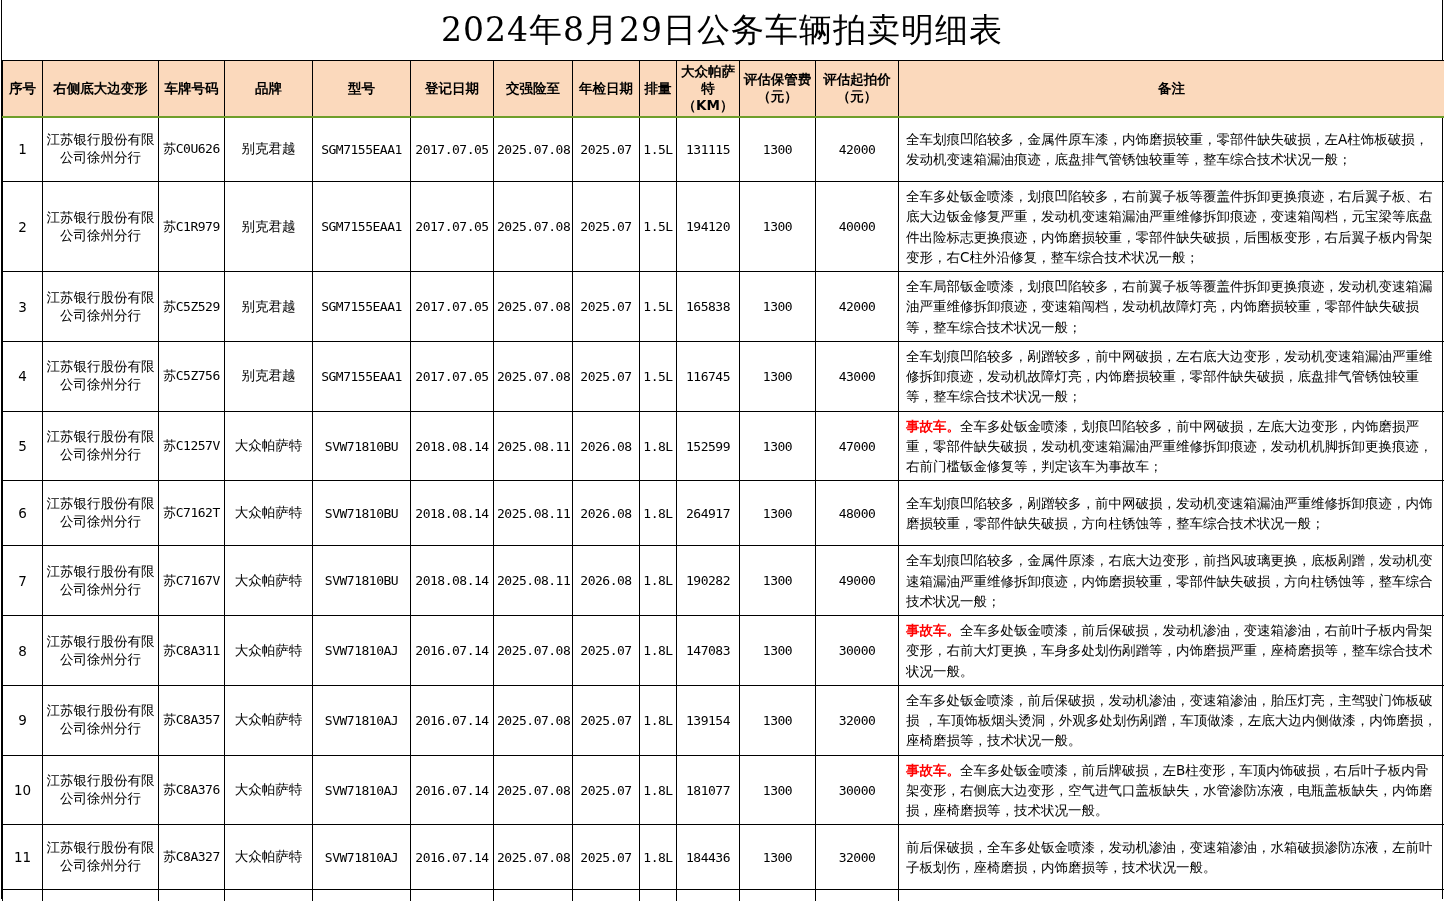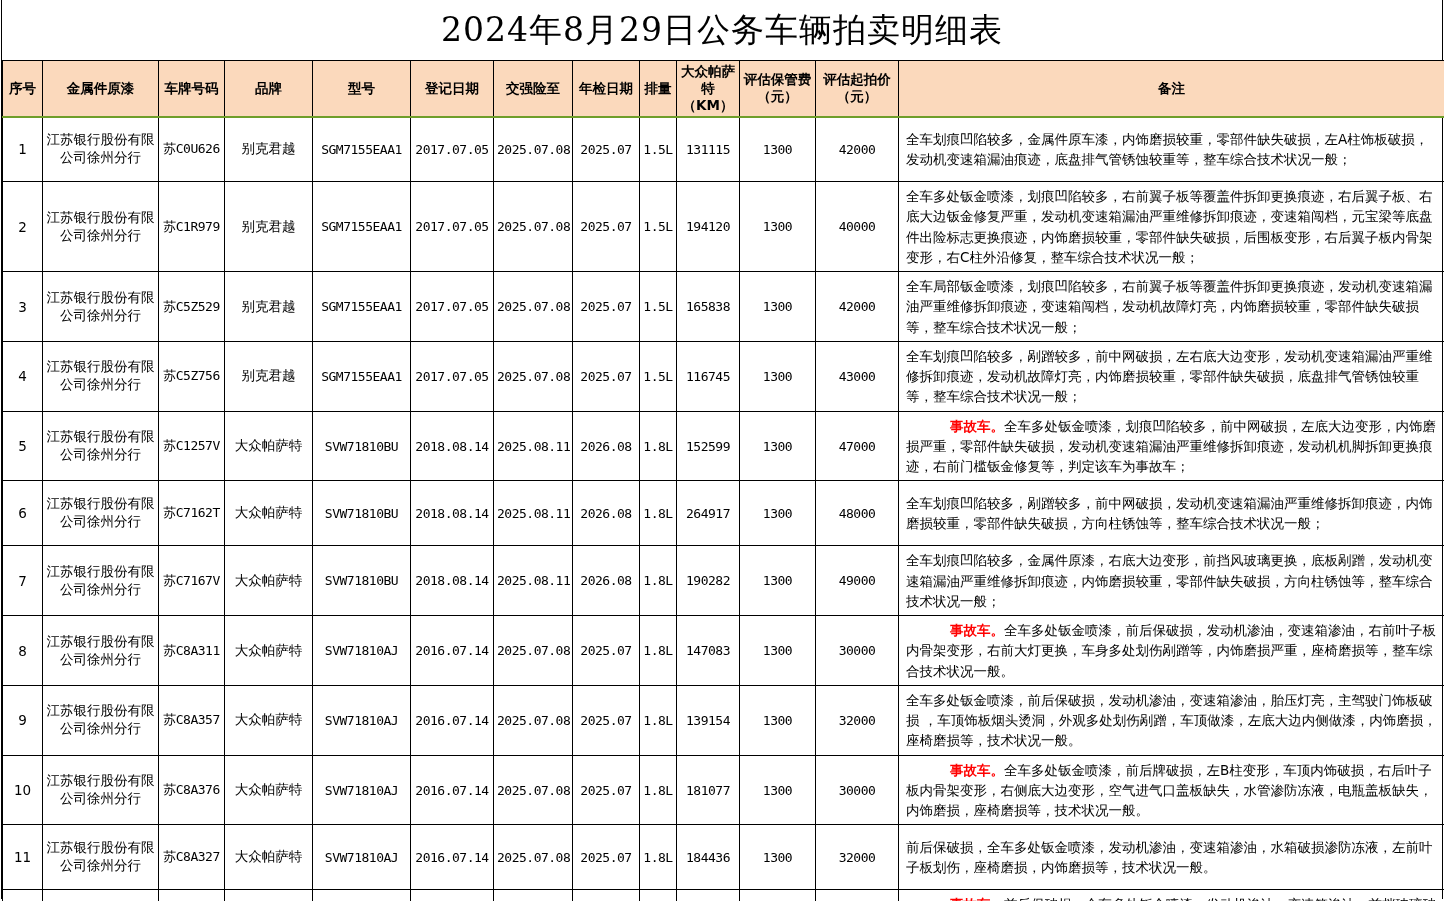--- a/index.html
+++ b/index.html
@@ -49,21 +49,20 @@
   td.mono { font-family: "DejaVu Sans Mono", monospace; font-size: 13px; letter-spacing: -0.5px; }
   td.remark {
     text-align: left;
     padding: 4px 7px;
     line-height: 1.5;
     font-size: 13.5px;
   }
   .accident {
     color: #FF0000;
     font-weight: bold;
-    margin-left: 44px;
   }
   table { border: 1px solid #000; }
 </style>
 </head>
 <body>
 
 <div class="sheet">
   <div class="title">2024年8月29日公务车辆拍卖明细表</div>
   <table>
     <colgroup>
@@ -77,21 +76,21 @@
         <col style="width:67px">
         <col style="width:37px">
       <col style="width:63px">
         <col style="width:76px">
         <col style="width:83px">
       <col style="width:546px">
     </colgroup>
     <thead>
       <tr id="header-row">
           <th>序号</th>
-          <th>金属件原漆</th>
+          <th>右侧底大边变形</th>
           <th>车牌号码</th>
           <th>品牌</th>
           <th>型号</th>
           <th>登记日期</th>
           <th>交强险至</th>
           <th>年检日期</th>
           <th>排量</th>
           <th>大众帕萨特
 （KM）</th>
           <th>评估保管费

